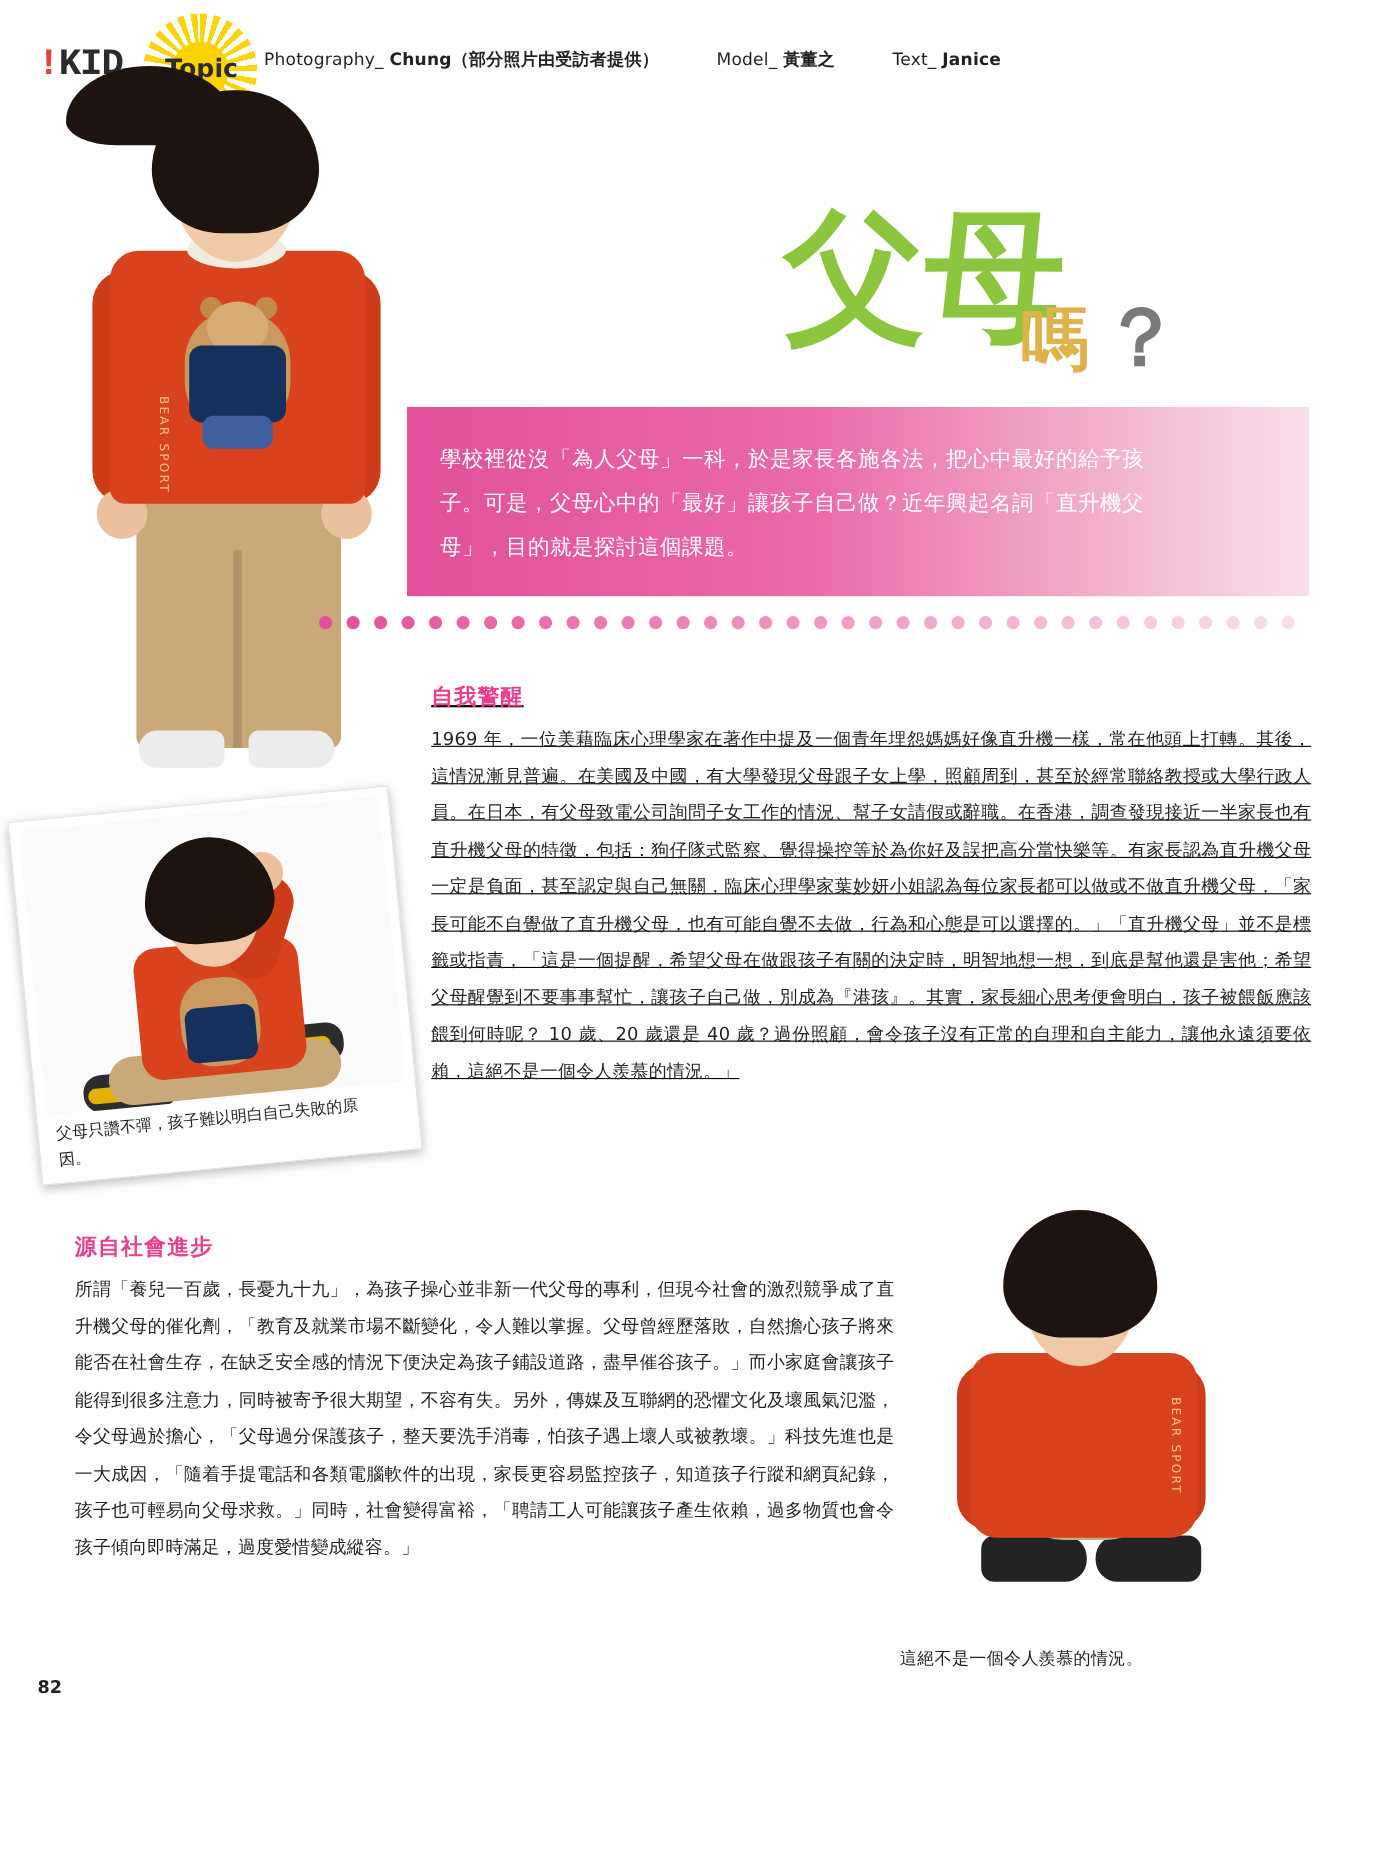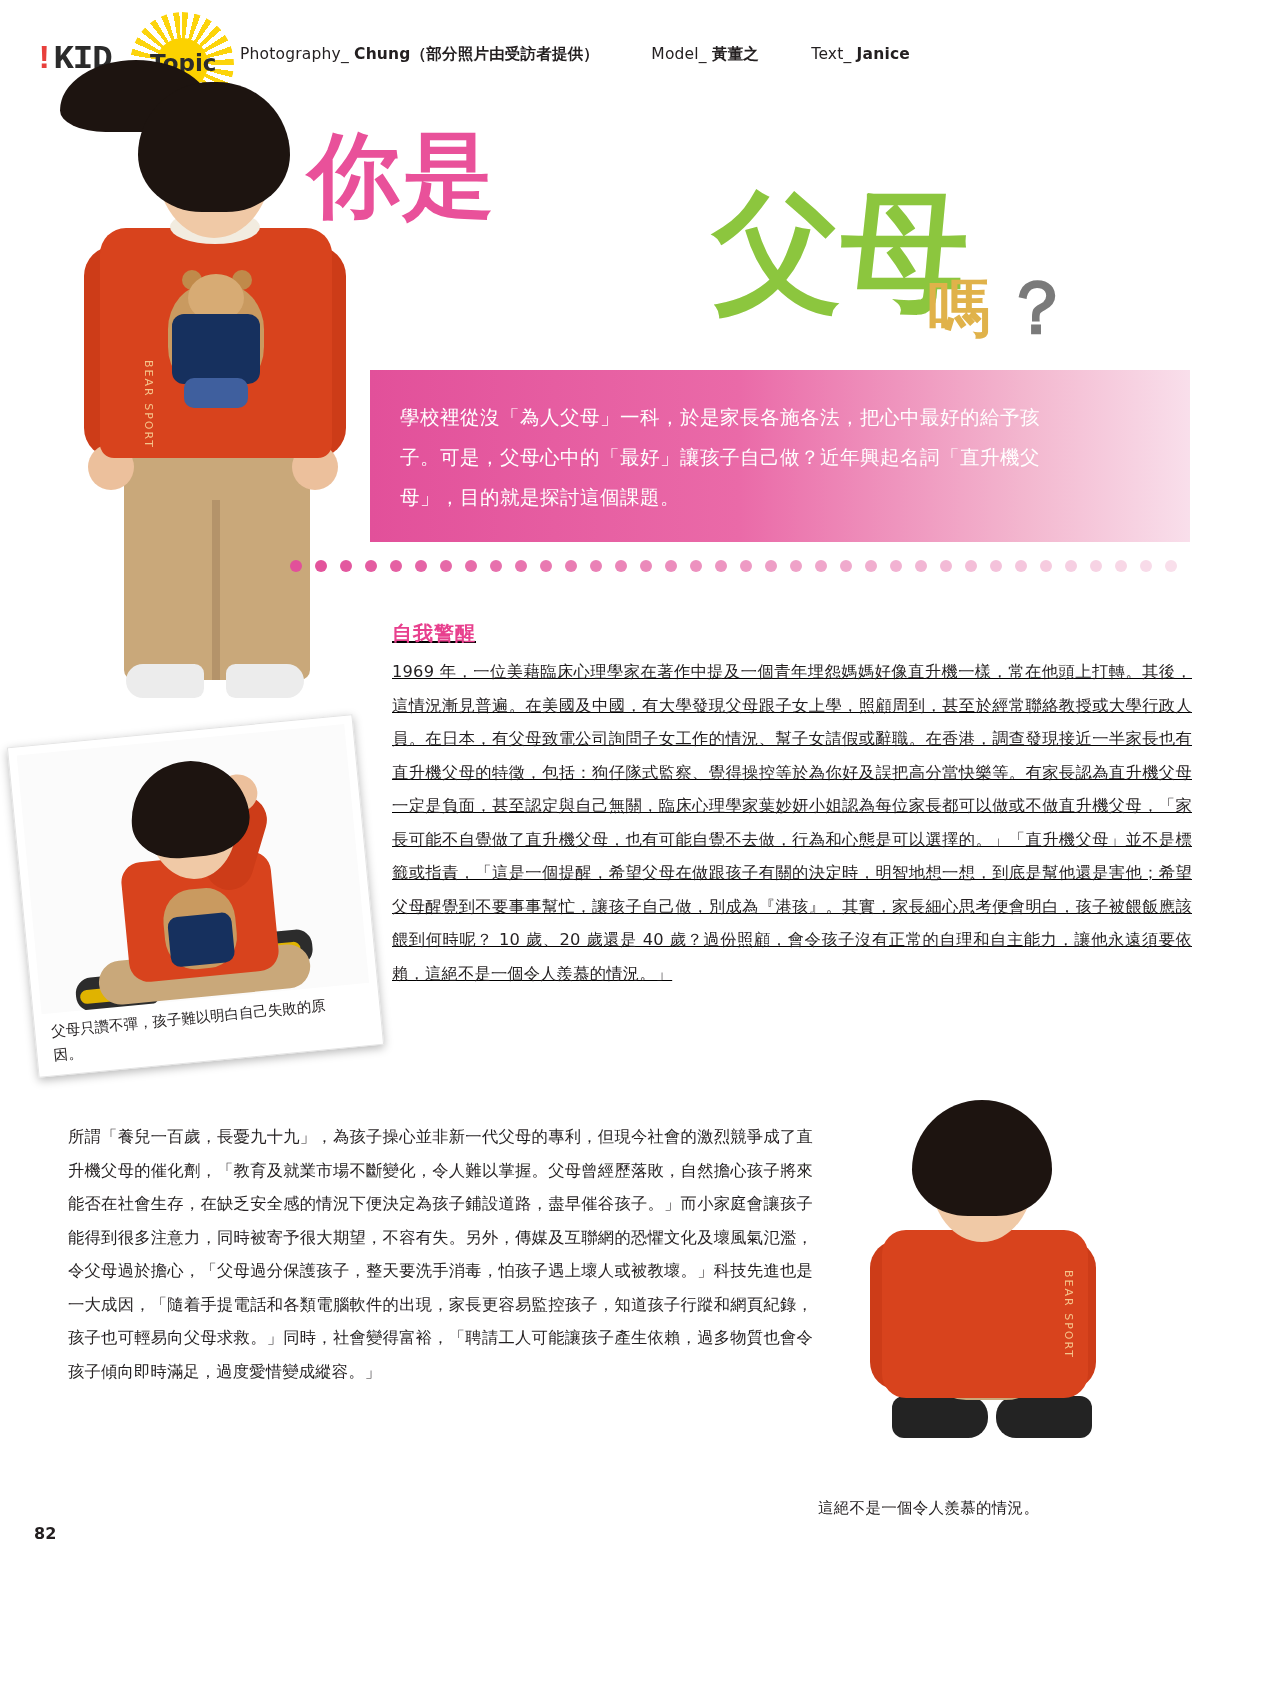--- a/index.html
+++ b/index.html
@@ -412,21 +412,20 @@
     <div class="h-bear-legs" style="position:absolute"></div>
     <div class="h-collar" style="position:absolute"></div>
     <div class="b-face h-face"></div>
     <div class="b-hair h-hair"></div>
     <div class="h-fringe"></div>
     <div class="h-vertlabel">BEAR SPORT</div>
   </div>
 </div>
 
 <div class="title-block">
-  <div class="t-line1">你是</div>
   <div class="t-green">父母</div>
   <div class="t-ma">嗎</div>
   <div class="t-q">？</div>
 </div>
 
 <div class="lead-box">
   <div class="lead-text">學校裡從沒「為人父母」一科，於是家長各施各法，把心中最好的給予孩子。可是，父母心中的「最好」讓孩子自己做？近年興起名詞「直升機父母」，目的就是探討這個課題。</div>
 </div>
 
 <div class="dot-sep" id="dot-sep">
@@ -485,20 +484,21 @@
     <div class="s-bear-j" style="position:absolute"></div>
     <div class="b-sweater s-arm"></div>
     <div class="b-face s-hand"></div>
     <div class="b-face s-face"></div>
     <div class="b-hair s-hair"></div>
   </div>
   <div class="caption-tilt">父母只讚不彈，孩子難以明白自己失敗的原因。</div>
 </div>
 
 <div id="article-2">
+  <div class="sec-head">源自社會進步</div>
   <div class="body-text">所謂「養兒一百歲，長憂九十九」，為孩子操心並非新一代父母的專利，但現今社會的激烈競爭成了直升機父母的催化劑，「教育及就業市場不斷變化，令人難以掌握。父母曾經歷落敗，自然擔心孩子將來能否在社會生存，在缺乏安全感的情況下便決定為孩子鋪設道路，盡早催谷孩子。」而小家庭會讓孩子能得到很多注意力，同時被寄予很大期望，不容有失。另外，傳媒及互聯網的恐懼文化及壞風氣氾濫，令父母過於擔心，「父母過分保護孩子，整天要洗手消毒，怕孩子遇上壞人或被教壞。」科技先進也是一大成因，「隨着手提電話和各類電腦軟件的出現，家長更容易監控孩子，知道孩子行蹤和網頁紀錄，孩子也可輕易向父母求救。」同時，社會變得富裕，「聘請工人可能讓孩子產生依賴，過多物質也會令孩子傾向即時滿足，過度愛惜變成縱容。」</div>
 </div>
 
 <div class="photo" id="photo-crouch">
   <div class="b-shoe c-shoeL"></div>
   <div class="b-shoe c-shoeR"></div>
   <div class="b-pants c-knees"></div>
   <div class="b-sweater c-armL"></div>
   <div class="b-sweater c-armR"></div>
   <div class="b-sweater c-torso"></div>

